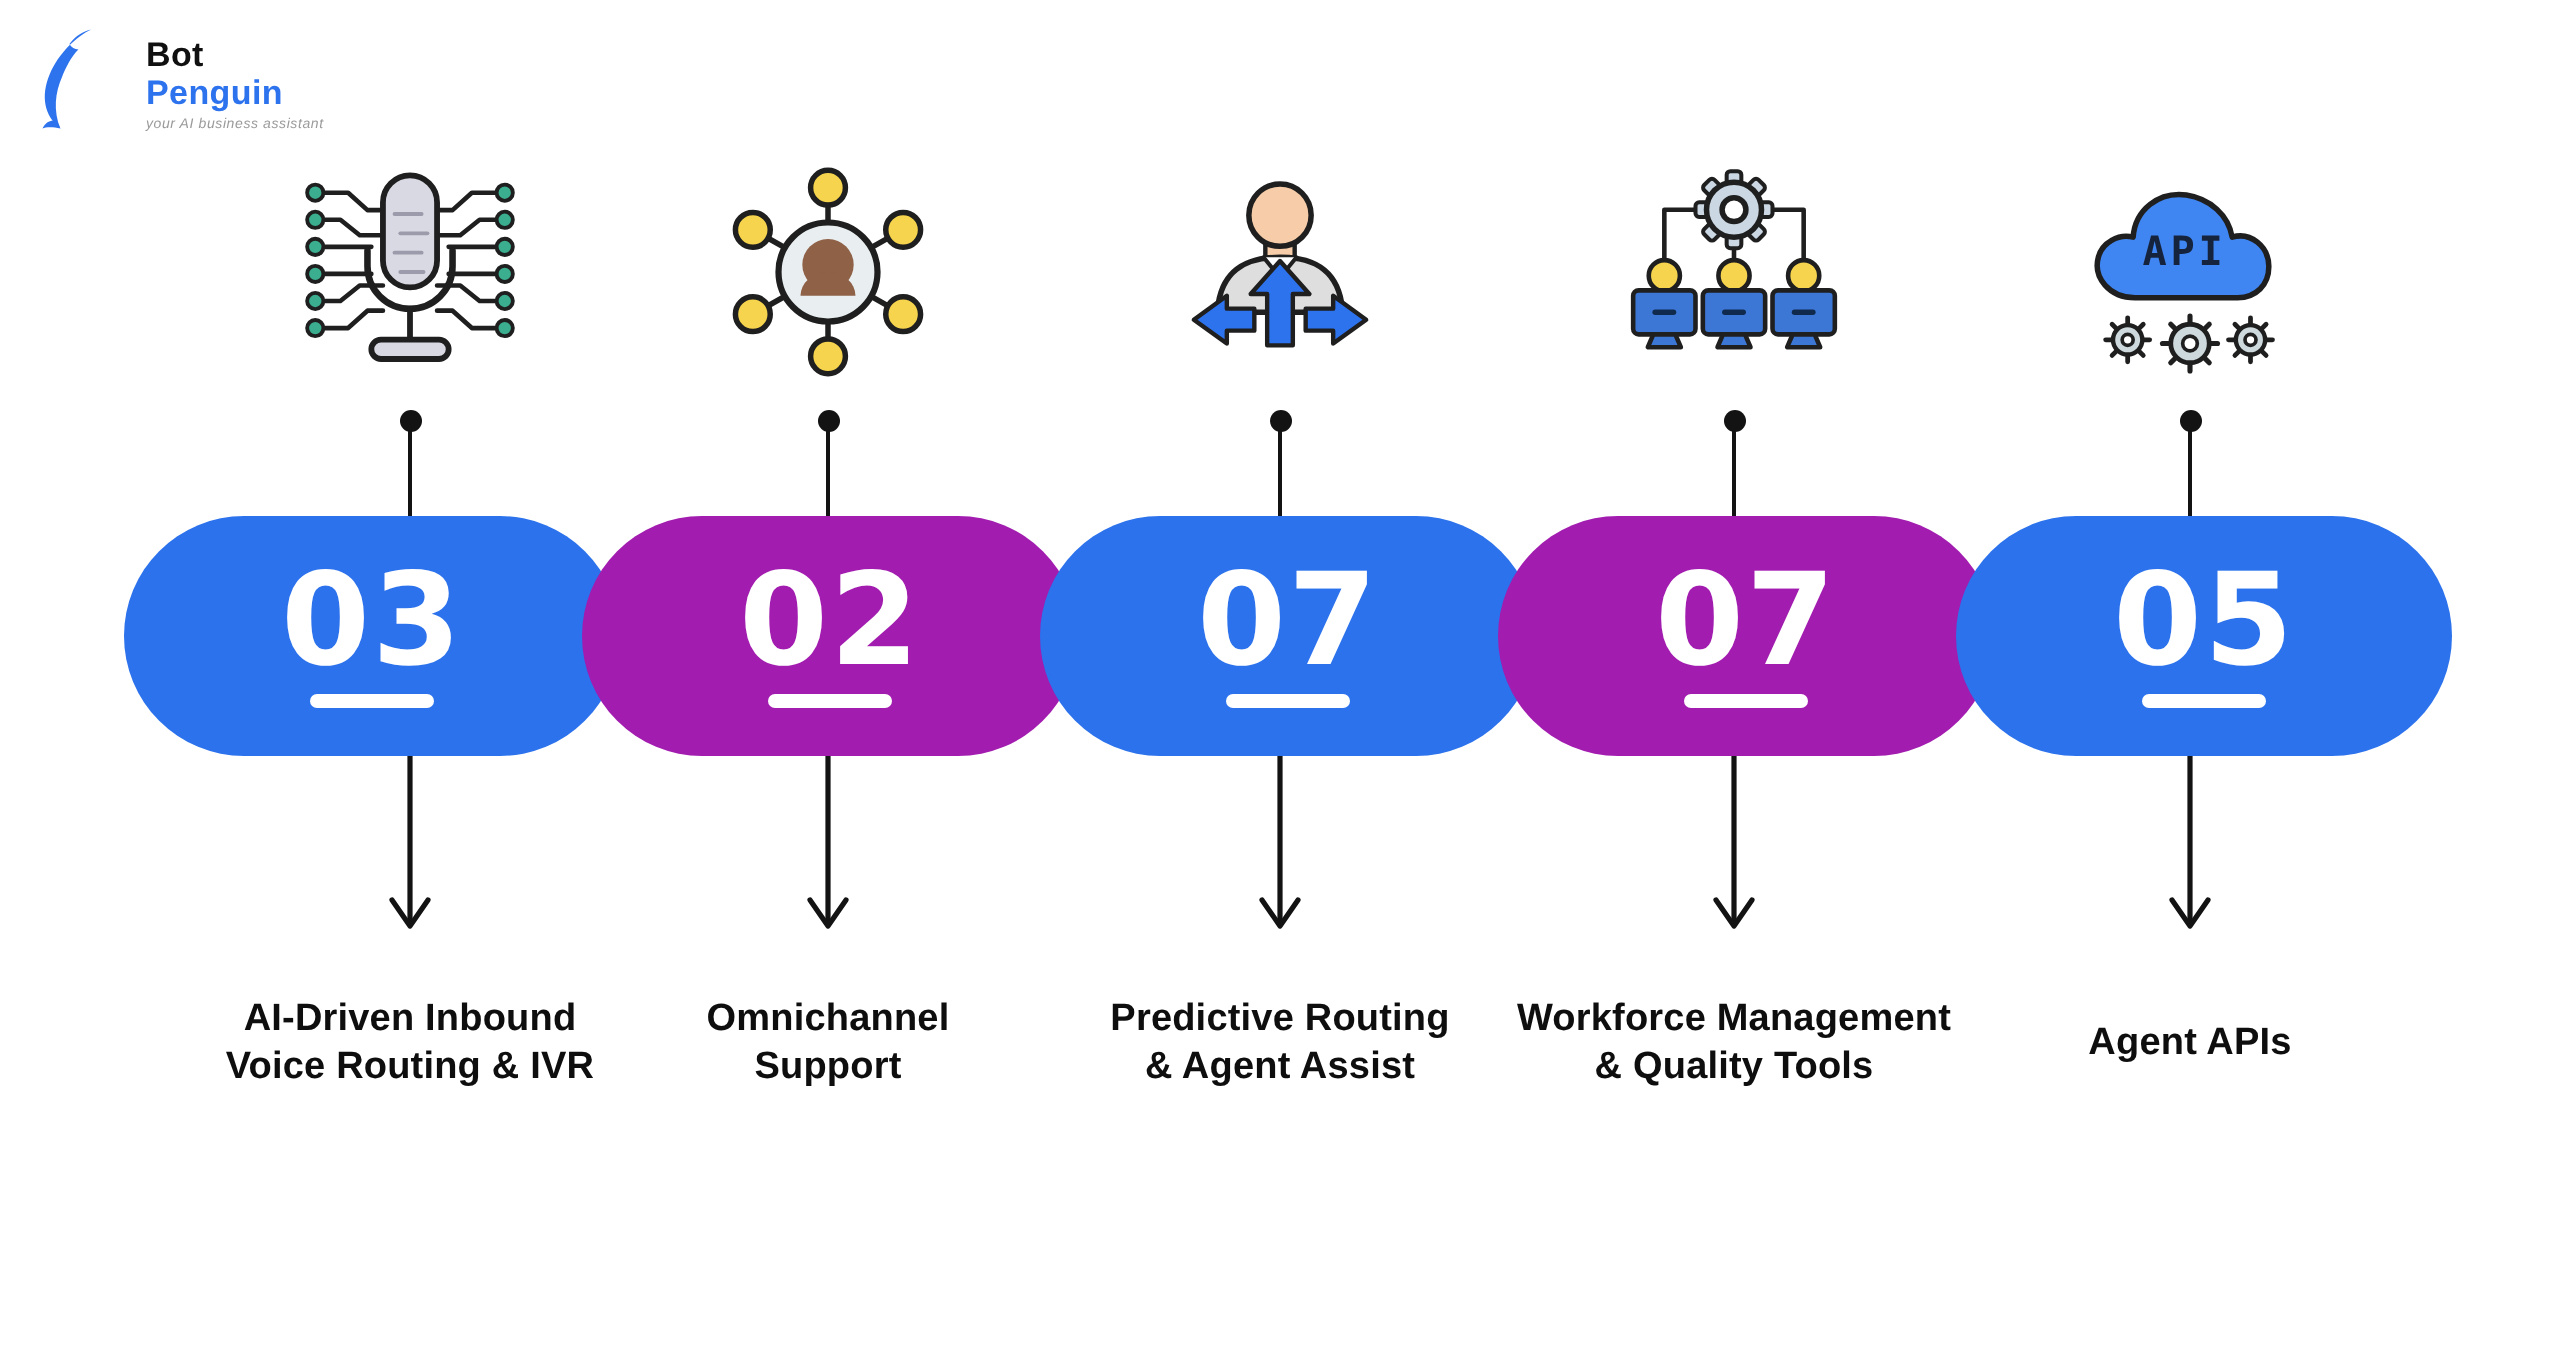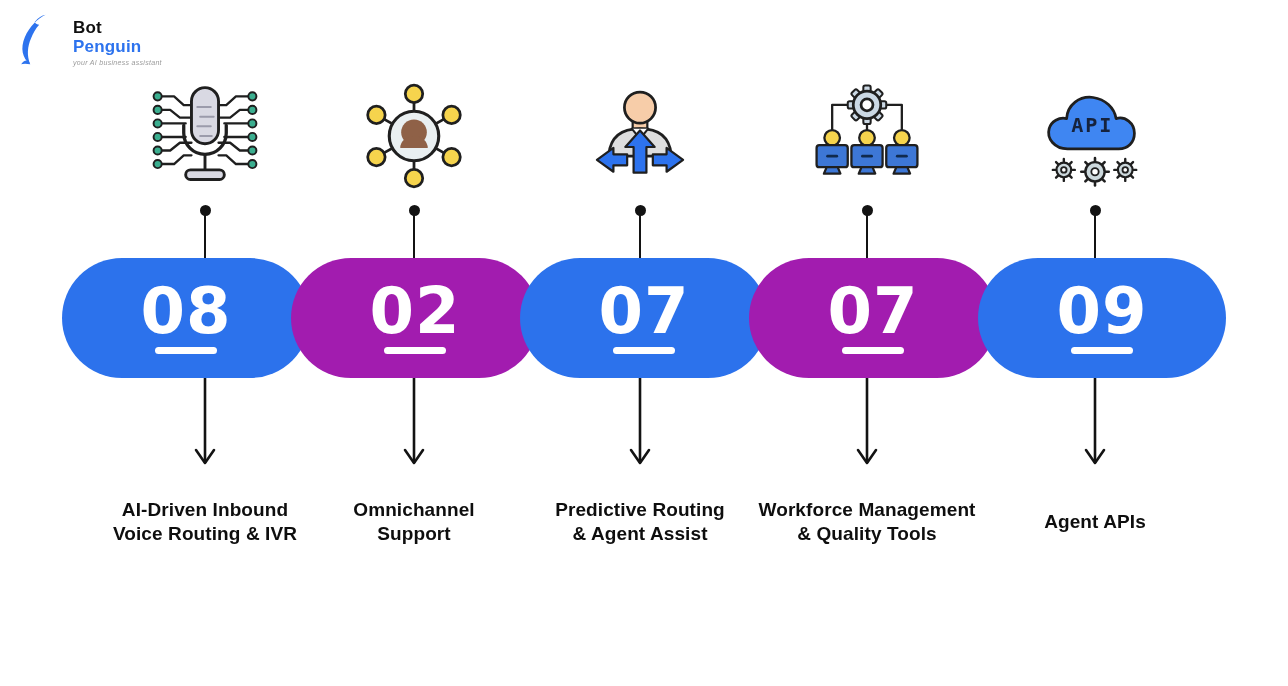--- a/index.html
+++ b/index.html
@@ -105,21 +105,21 @@
             <line x1="55" y1="55" x2="67" y2="55"></line>
         </g>
         <path class="ink" d="M38,44 v8 c0,12.2 9.8,22 22,22 s22,-9.8 22,-22 v-8" fill="none" stroke-width="3.4"></path>
         <line class="ink" x1="60" y1="74" x2="60" y2="90" stroke-width="3"></line>
         <rect class="ink" x="40" y="90" width="40" height="10" rx="5" fill="#D9D9E3" stroke-width="3"></rect>
       </svg>
     </div>
     <div class="dot"></div>
     <div class="vline"></div>
     <div class="pill blue" style="left:62px;z-index:1">
-      <span class="num">08</span>
+      <span class="num">03</span>
       <span class="underbar"></span>
     </div>
     <svg class="down-arrow" width="22" height="90">
       <line x1="11" y1="0" x2="11" y2="86" stroke="#131313" stroke-width="2.6"></line>
       <polyline points="2,73 11,86 20,73" fill="none" stroke="#131313" stroke-width="2.6" stroke-linecap="round" stroke-linejoin="round"></polyline>
     </svg>
     <div class="label">AI-Driven Inbound
 Voice Routing &amp; IVR</div>
   </div>
 
@@ -290,21 +290,21 @@
               </g>
             <circle class="ink" r="8" fill="#CDD9DD" stroke-width="2.4"></circle>
               <circle class="ink" r="3" fill="#ffffff" stroke-width="2"></circle>
           </g>
         </g>
       </svg>
     </div>
     <div class="dot"></div>
     <div class="vline"></div>
     <div class="pill blue" style="left:978px;z-index:5">
-      <span class="num">09</span>
+      <span class="num">05</span>
       <span class="underbar"></span>
     </div>
     <svg class="down-arrow" width="22" height="90">
       <line x1="11" y1="0" x2="11" y2="86" stroke="#131313" stroke-width="2.6"></line>
       <polyline points="2,73 11,86 20,73" fill="none" stroke="#131313" stroke-width="2.6" stroke-linecap="round" stroke-linejoin="round"></polyline>
     </svg>
     <div class="label">Agent APIs</div>
   </div>
 
 </div>

